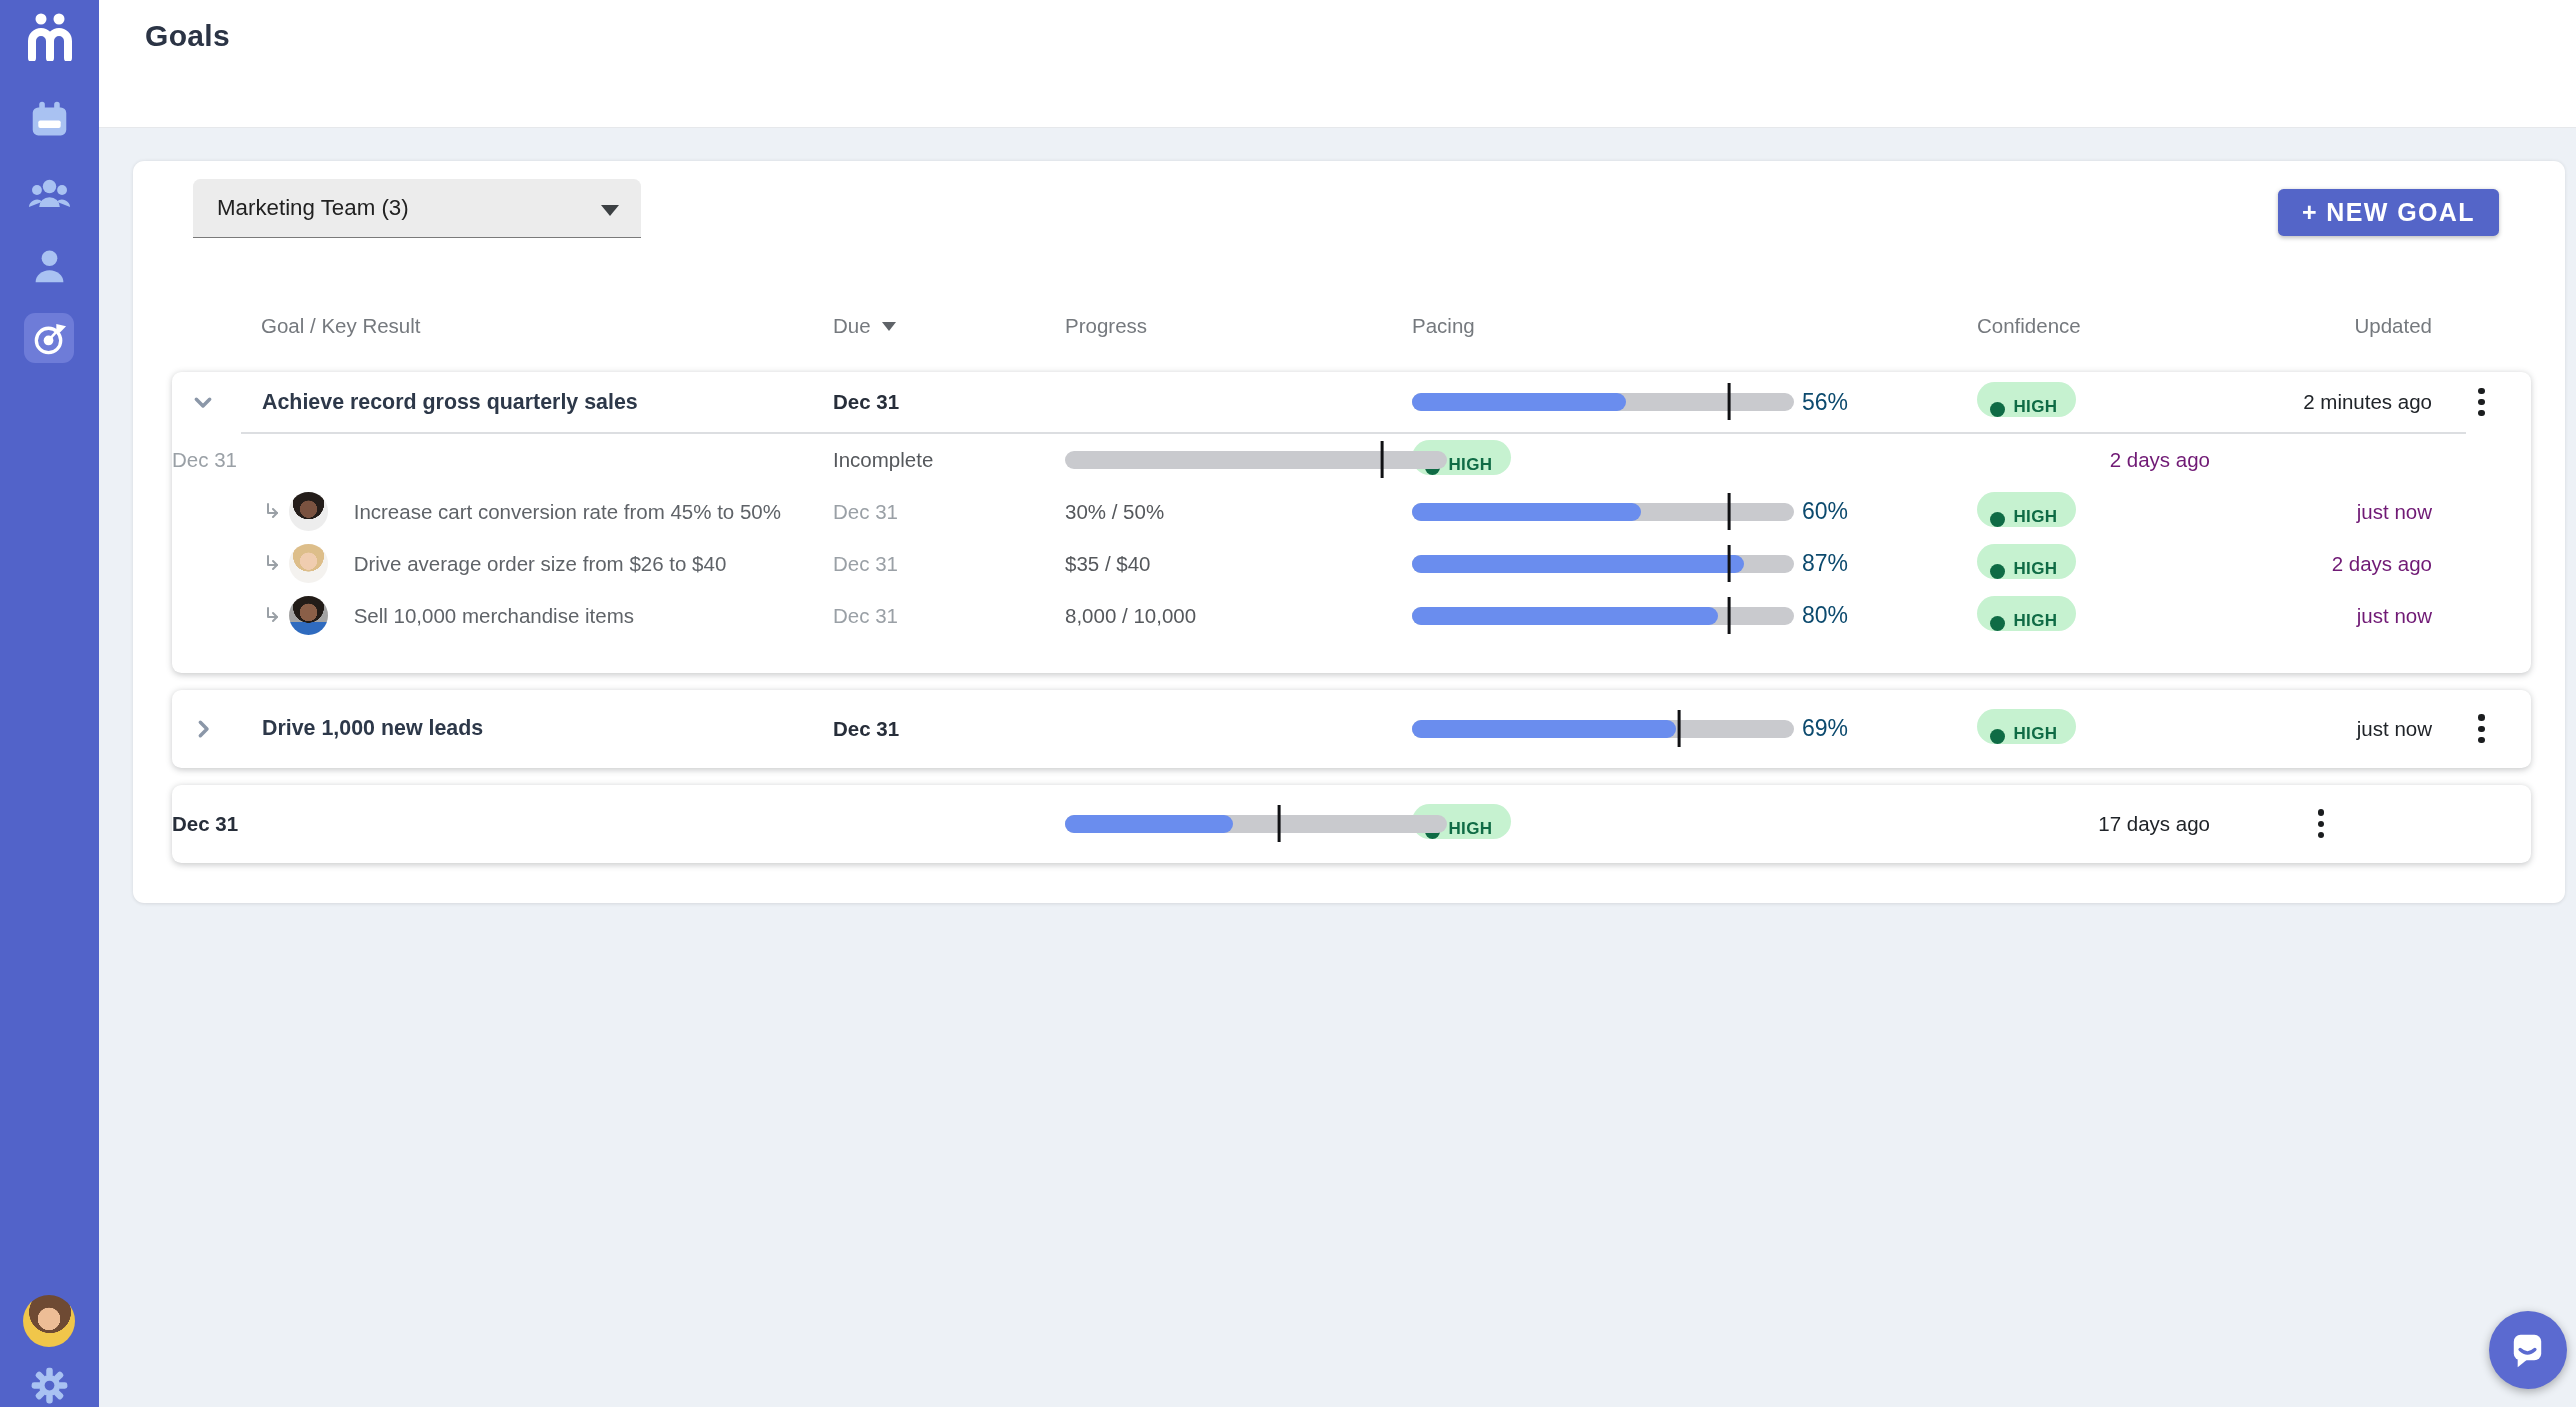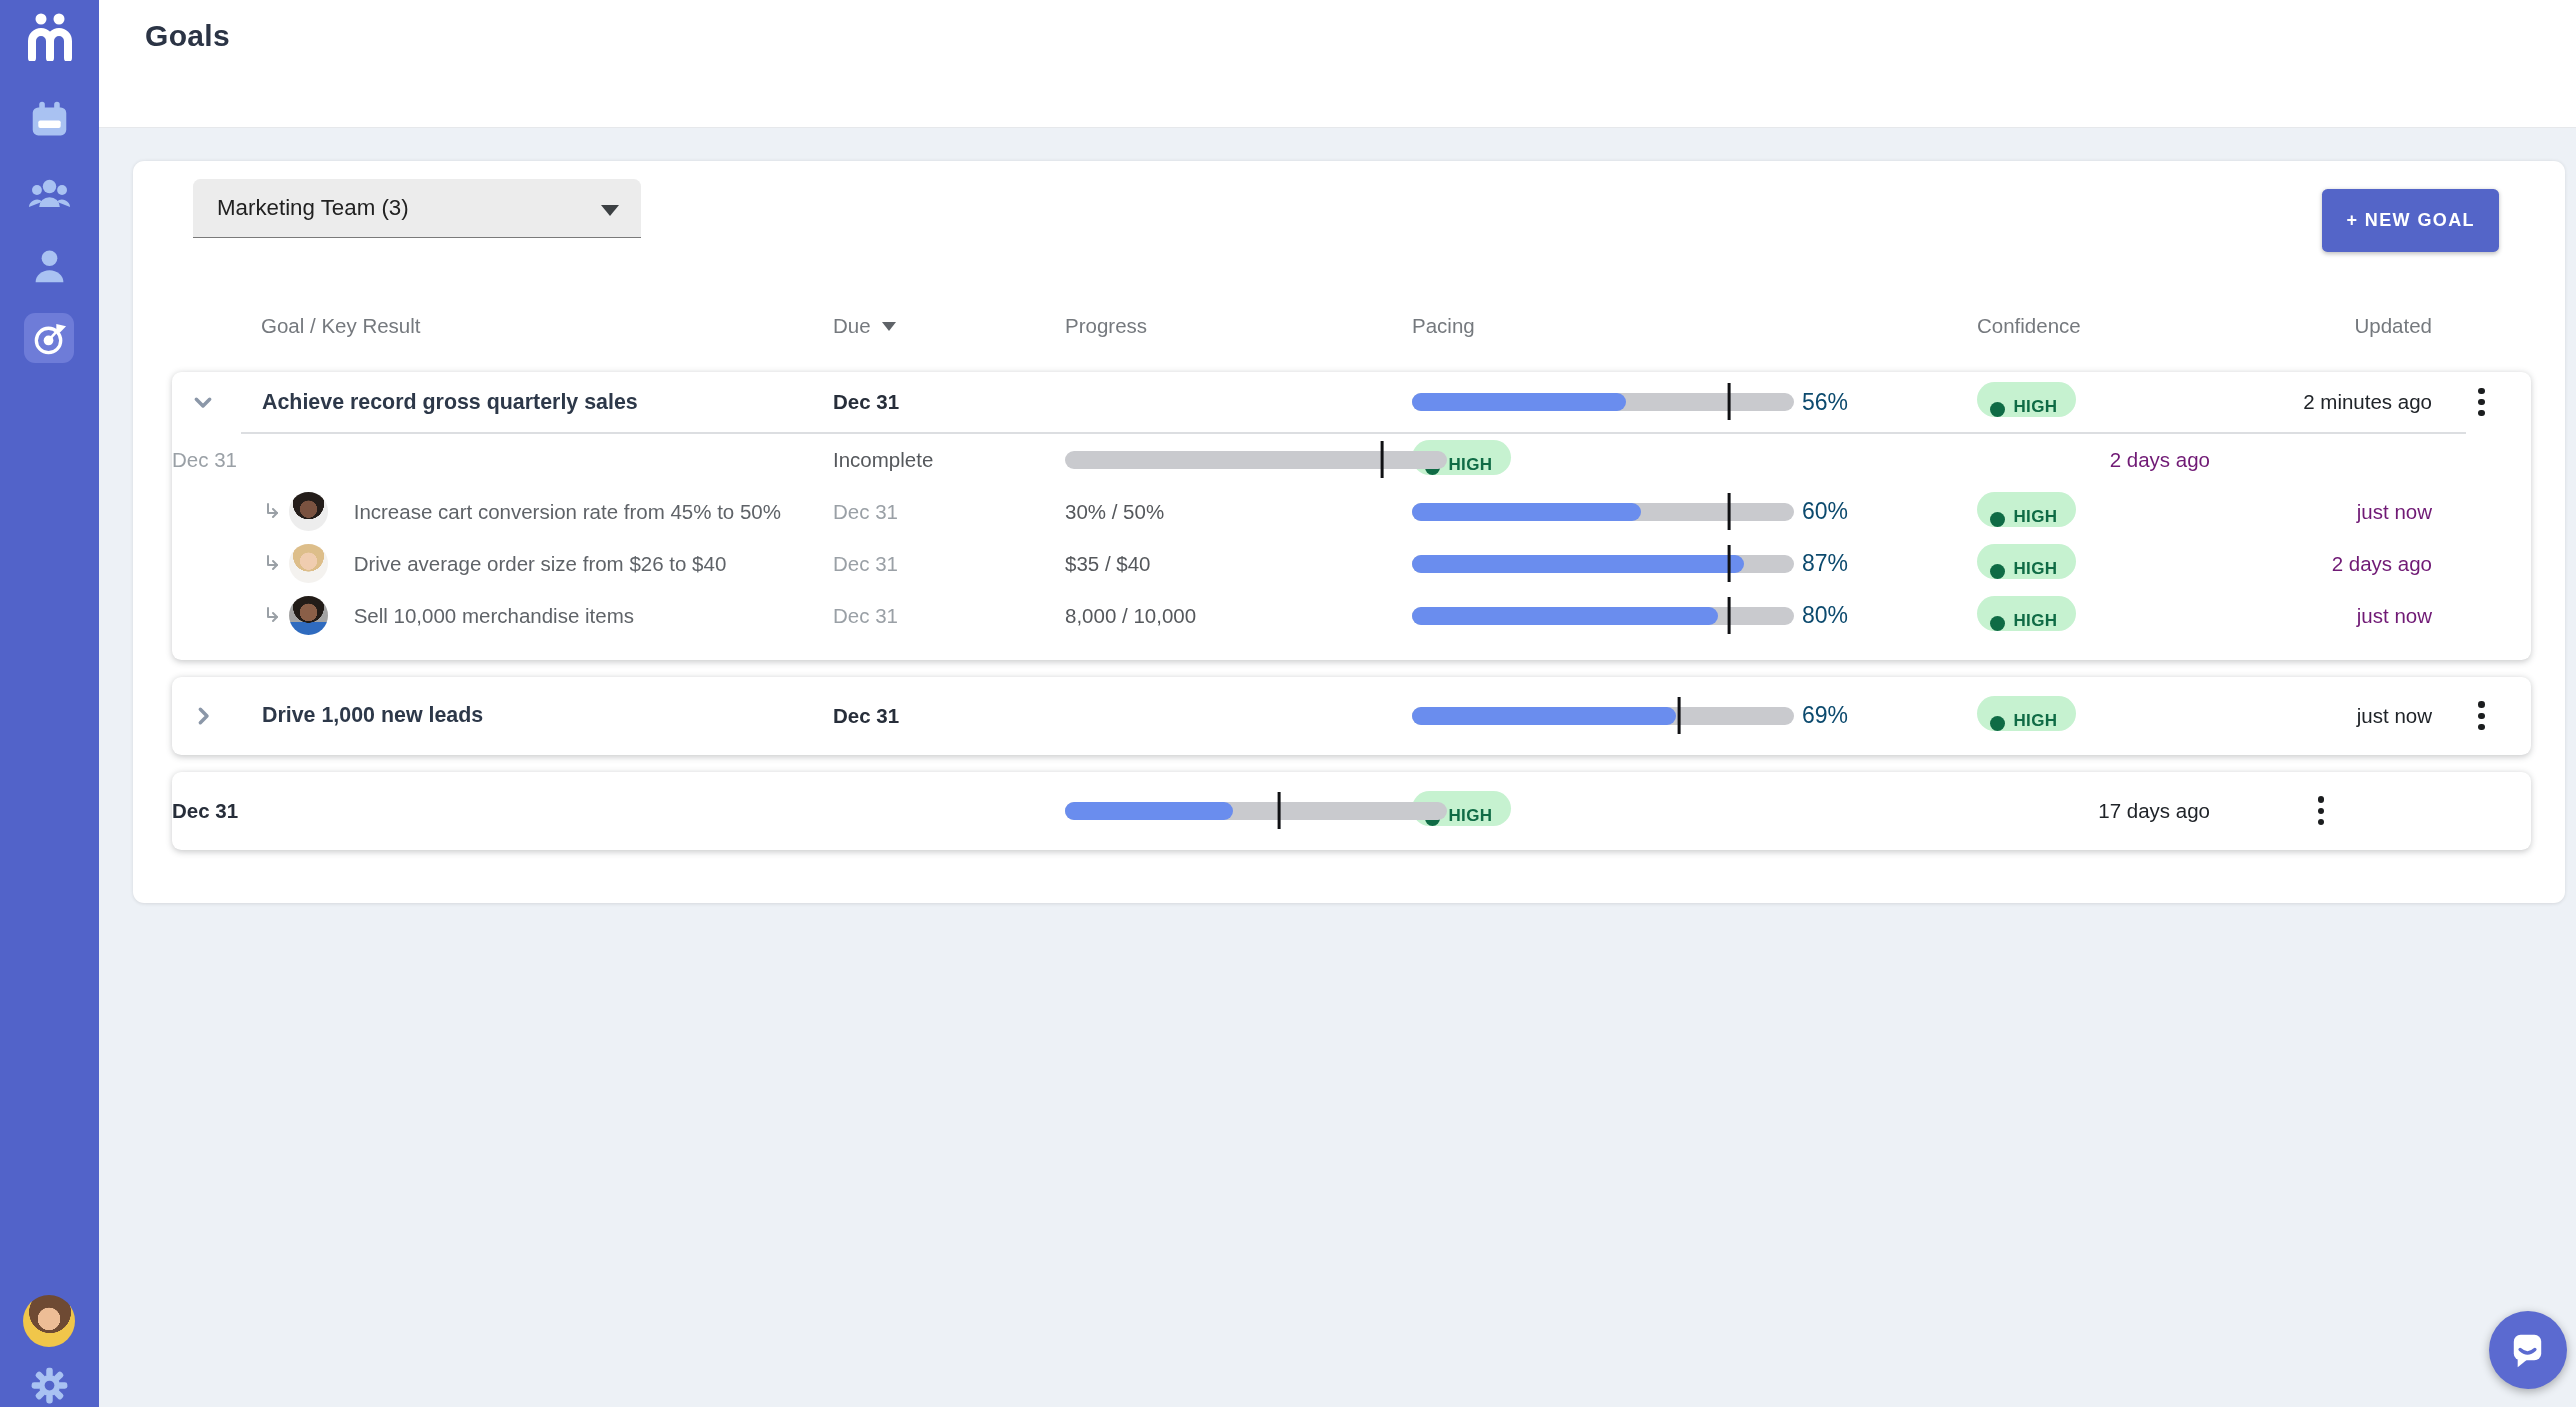--- a/index.html
+++ b/index.html
@@ -28,36 +28,36 @@
   .tab.active { color:#1876d2; font-weight:bold; }
   .tab.active::after { content:""; position:absolute; left:0; right:0; bottom:0; height:5.6px; border-radius:2.8px; background:#1876d2; }
 
   
   .content { position:absolute; left:99px; top:130px; right:0; bottom:0; background:#edf1f6; }
   .outer-card { position:absolute; left:34px; top:31px; width:2432px; height:742px; background:#fff; border-radius:11.2px; box-shadow:0 0.9px 3.7px rgba(0,0,0,.10); }
 
   .team-select { position:absolute; left:60px; top:17.7px; width:448px; height:59px; background:#ececec; border-radius:7.4px 7.4px 0 0; border-bottom:1.9px solid #7a7a7a; display:flex; align-items:center; padding:0 24px; font-size:22.3px; color:#212121; cursor:pointer; }
   .select-caret { position:absolute; right:22.3px; top:26px; width:0; height:0; border-left:9.3px solid transparent; border-right:9.3px solid transparent; border-top:11.2px solid #3c4043; }
 
-  .new-goal { position:absolute; right:66px; top:28px; height:63px; padding:0 24px; background:#5465c8; color:#fff; border:none; border-radius:5.6px; font-family:"Liberation Sans",sans-serif; font-size:18px; font-weight:bold; letter-spacing:1.4px; box-shadow:0 1.9px 4.7px rgba(0,0,0,.25); cursor:pointer; }
+  .new-goal { position:absolute; right:66px; top:28px; height:47px; padding:0 24px; background:#5465c8; color:#fff; border:none; border-radius:5.6px; font-family:"Liberation Sans",sans-serif; font-size:25px; font-weight:bold; letter-spacing:1.4px; box-shadow:0 1.9px 4.7px rgba(0,0,0,.25); cursor:pointer; }
 
   
   .row { display:grid; grid-template-columns:661px 232px 347px 565px 233px 1fr 99px; align-items:center; }
   .cell { font-size:20.5px; color:#55585c; }
 
   .thead { position:absolute; left:39px; right:34px; top:141px; height:47px; }
   .h { color:#75797e; font-size:20.5px; }
   .hgoal { margin-left:89px; display:inline-block; }
   .sort-caret { display:inline-block; margin-left:11.2px; width:0; height:0; border-left:7.4px solid transparent; border-right:7.4px solid transparent; border-top:9.3px solid #5f6368; vertical-align:1.9px; }
   .h-updated { text-align:right; }
 
   .cards { position:absolute; left:39px; right:34px; top:211px; }
   .goal-card { background:#fff; border-radius:9.3px; box-shadow:0 1.9px 6.5px rgba(60,64,67,.28); }
   .goal-card + .goal-card { margin-top:17px; }
-  .goal-card.expanded { padding-bottom:18px; }
+  .goal-card.expanded { padding-bottom:31px; }
 
   .goal-row { height:60px; cursor:pointer; }
   .goal-card.collapsed .goal-row { height:78px; }
   .divider { height:1.9px; background:#dcdee1; margin:0 65px 0 69px; }
   .sub-row { height:52px; cursor:pointer; }
 
   .goal-cell { display:flex; align-items:center; overflow:hidden; white-space:nowrap; }
   .goal-row .goal-cell { padding-left:15px; }
   .chev { width:32px; height:32px; margin-right:43px; flex:none; display:flex; align-items:center; justify-content:center; }
   .chev svg { width:32px; height:32px; stroke:#8b97a8; stroke-width:2.6; fill:none; stroke-linecap:round; stroke-linejoin:round; }

